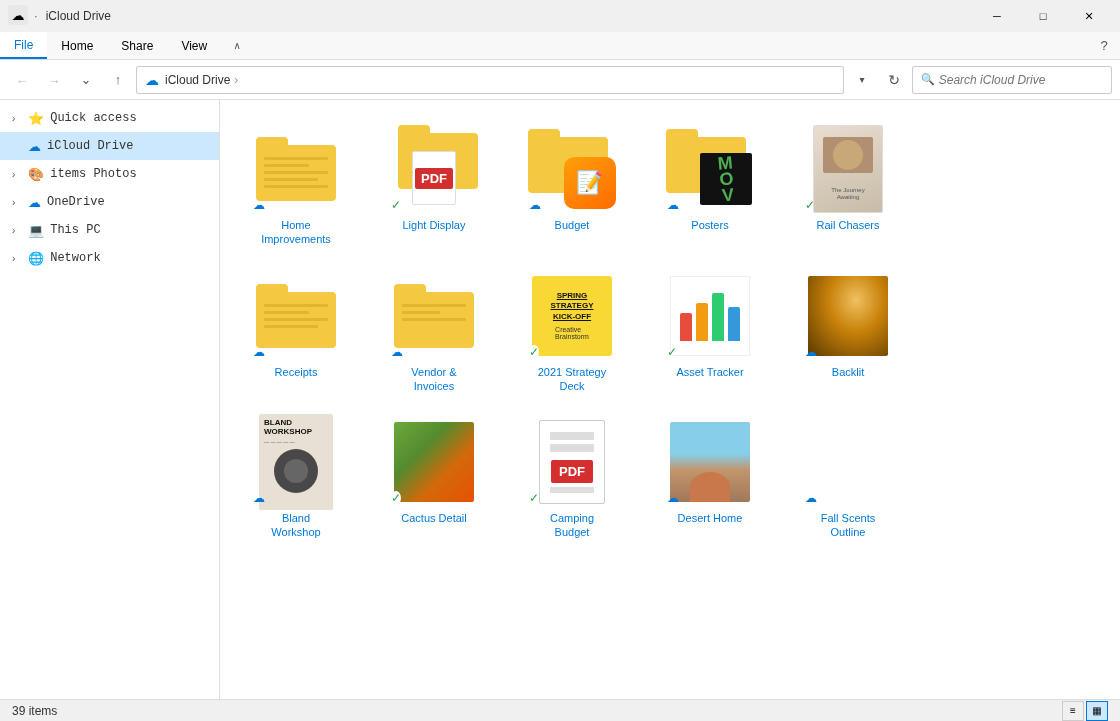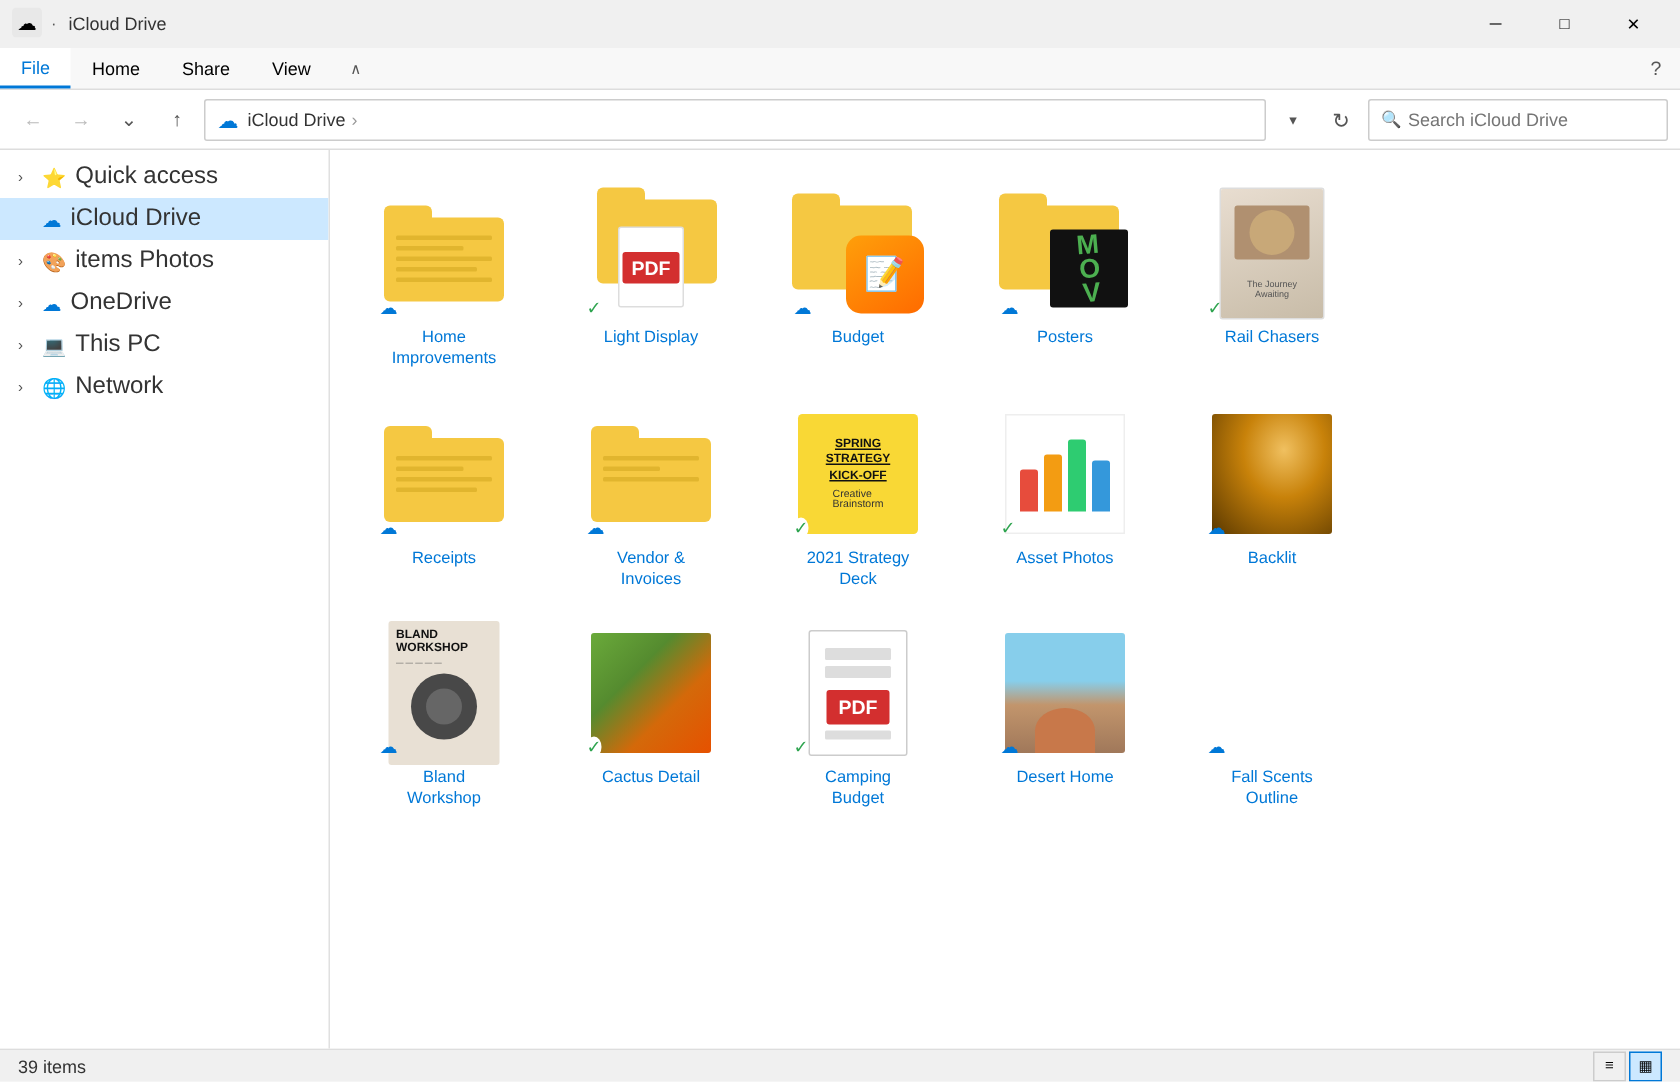--- a/index.html
+++ b/index.html
@@ -63,38 +63,38 @@
     .addr-refresh {
       width: 28px; height: 28px; border: none; background: transparent;
       cursor: pointer; display: flex; align-items: center; justify-content: center;
       font-size: 14px; color: #555;
     }
     .search-box {
       width: 200px; height: 28px; border: 1px solid #ccc; border-radius: 2px;
       display: flex; align-items: center; padding: 0 8px; background: white;
     }
     .search-box input {
-      border: none; outline: none; font-size: 12px; flex: 1; color: #3b82f6;
+      border: none; outline: none; font-size: 12px; flex: 1; color: #3b82f6; font-style: italic;
     }
 
     
     .main-layout { display: flex; height: calc(721px - 32px - 28px - 40px - 22px); }
 
     
     .sidebar {
       width: 220px; background: white; border-right: 1px solid #e0e0e0;
       overflow-y: auto; padding: 4px 0;
     }
     .sidebar-item {
       display: flex; align-items: center; height: 28px;
       padding: 0 8px 0 12px; cursor: pointer; color: #333;
     }
     .sidebar-item.selected { background: #cce8ff; }
     .sidebar-chevron { font-size: 10px; color: #555; width: 14px; margin-right: 2px; }
-    .sidebar-label { font-size: 16px; }
+    .sidebar-label { font-size: 12px; font-family: Liberation Mono, monospace; }
     .sidebar-indent { padding-left: 28px; }
 
     
     .content-area {
       flex: 1; background: white; overflow-y: scroll; padding: 16px;
       display: grid; grid-template-columns: repeat(5, 130px); gap: 8px 8px;
       align-content: start;
     }
 
     
@@ -418,21 +418,21 @@
         <div class="thumb-asset">
           <div class="chart-bars">
             <div class="bar" style="height:28px;background:#e74c3c;"></div>
             <div class="bar" style="height:38px;background:#f39c12;"></div>
             <div class="bar" style="height:48px;background:#2ecc71;"></div>
             <div class="bar" style="height:34px;background:#3498db;"></div>
           </div>
         </div>
         <span class="sync-icon sync-check-outline" style="left:2px;color:#2ea44f;font-size:12px;">✓</span>
       </div>
-      <span class="file-label">Asset Photos</span>
+      <span class="file-label">Asset Tracker</span>
     </div>
 
     <div class="file-item">
       <div class="file-thumb">
         <div class="thumb-backlit" style="width:80px;height:80px;border-radius:2px;">
           <div class="backlit-img" style="width:100%;height:100%;"></div>
         </div>
         <span class="sync-icon sync-cloud">☁</span>
       </div>
       <span class="file-label">Backlit</span>

